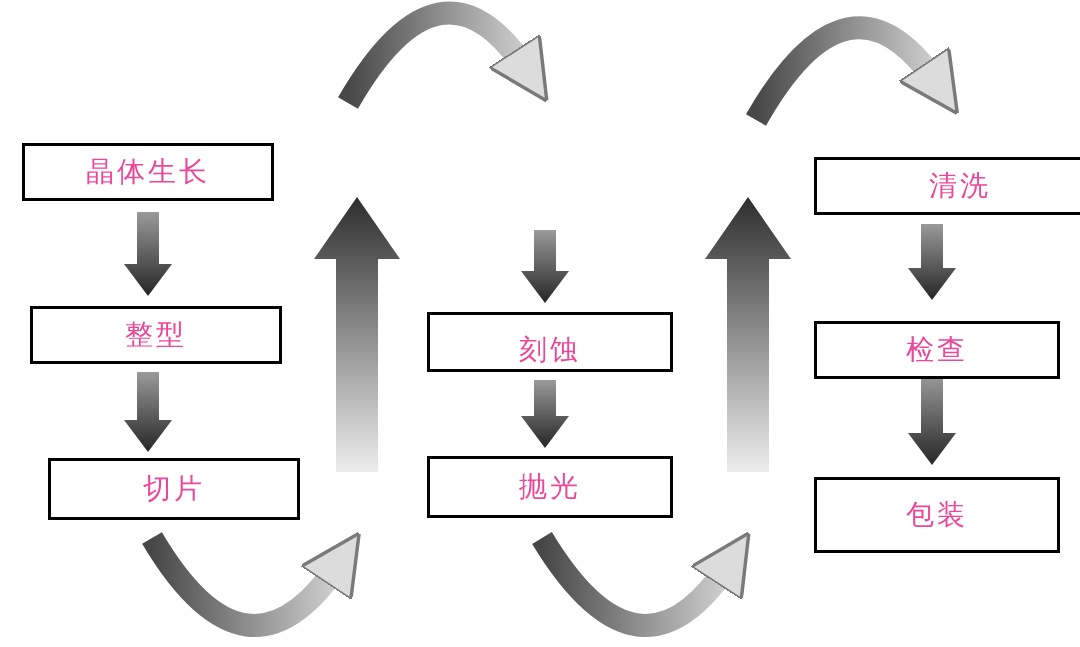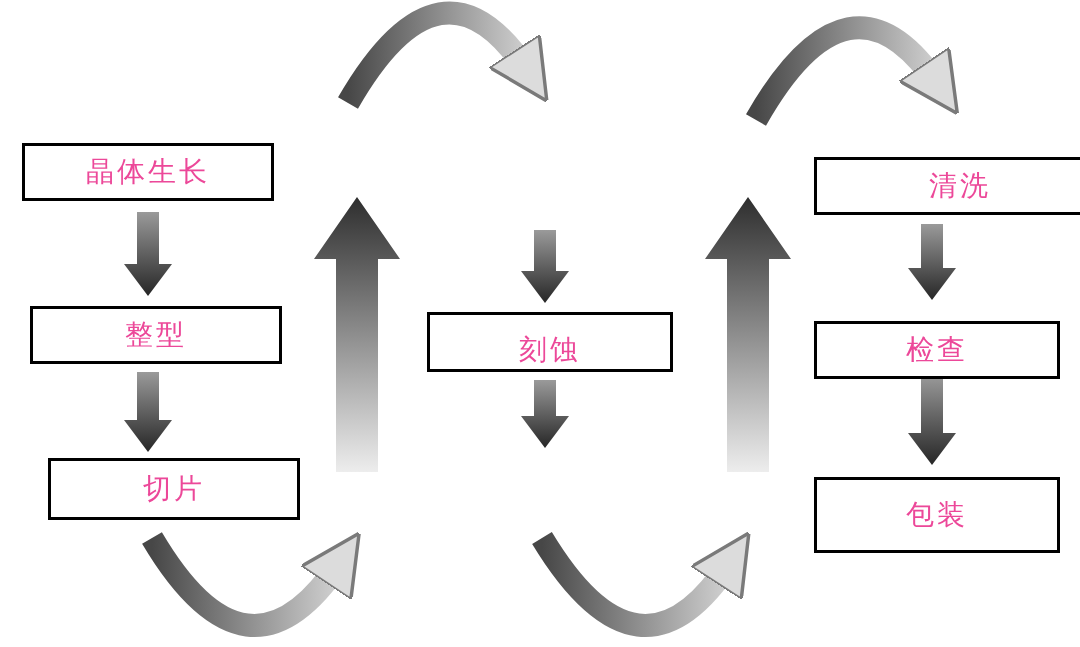--- a/index.html
+++ b/index.html
@@ -120,20 +120,23 @@
   <div class="box" style="left:22px; top:306px; width:252px; height:58px;margin-left:8px;">
     <span>整型</span>
   </div>
   <div class="box" style="left:34px; top:458px; width:252px; height:62px;margin-left:14px;">
     <span>切片</span>
   </div>
 
   <div class="box" style="left:427px; top:312px; width:246px; height:60px;align-items:flex-end;">
     <span>刻蚀</span>
   </div>
+  <div class="box" style="left:427px; top:456px; width:246px; height:62px;">
+    <span>抛光</span>
+  </div>
 
   <div class="box" style="left:814px; top:157px; width:292px; height:58px;">
     <span>清洗</span>
   </div>
   <div class="box" style="left:814px; top:309px; width:246px; height:58px;margin-top:12px;">
     <span>检查</span>
   </div>
   <div class="box" style="left:814px; top:477px; width:246px; height:76px;justify-content:center;">
     <span>包装</span>
   </div>

